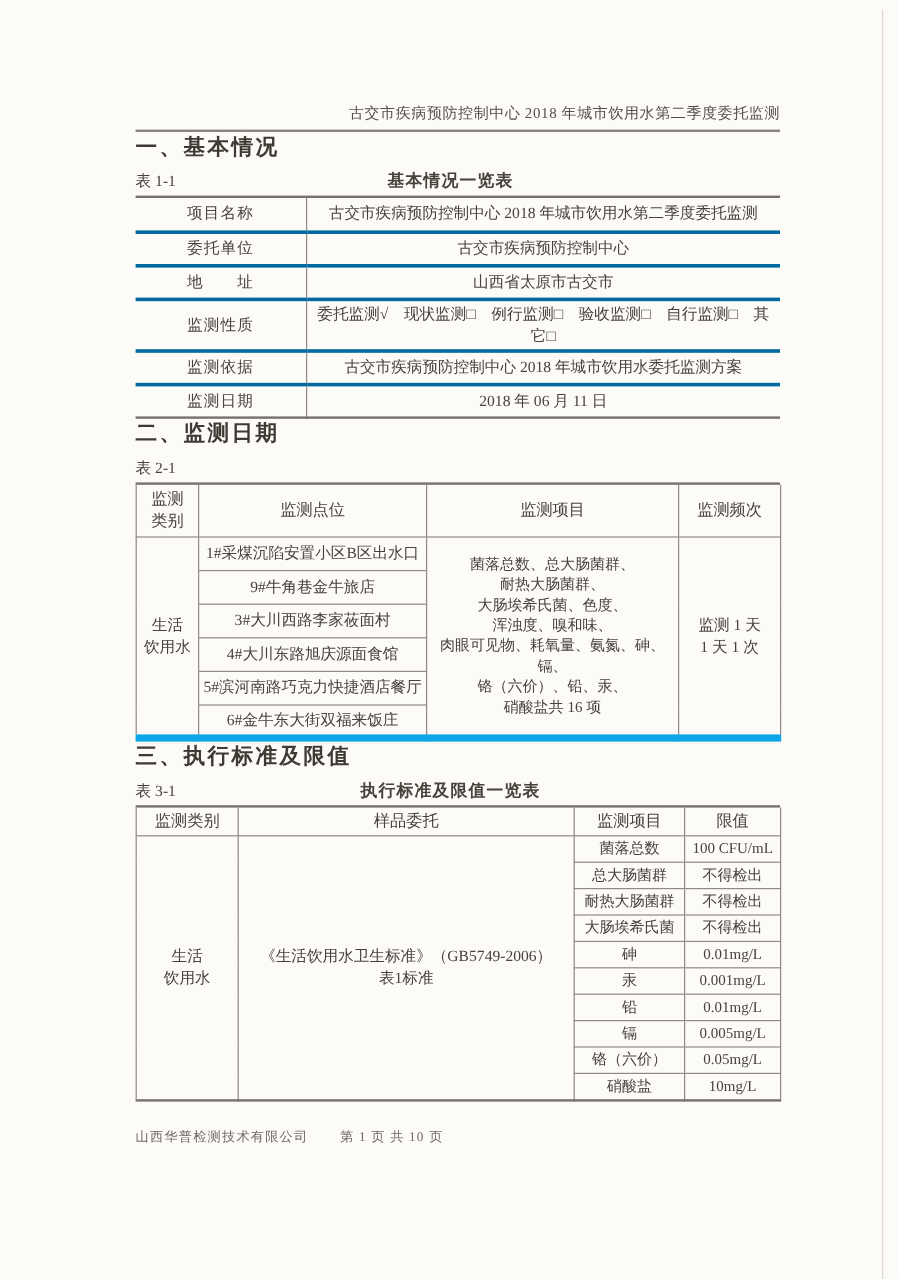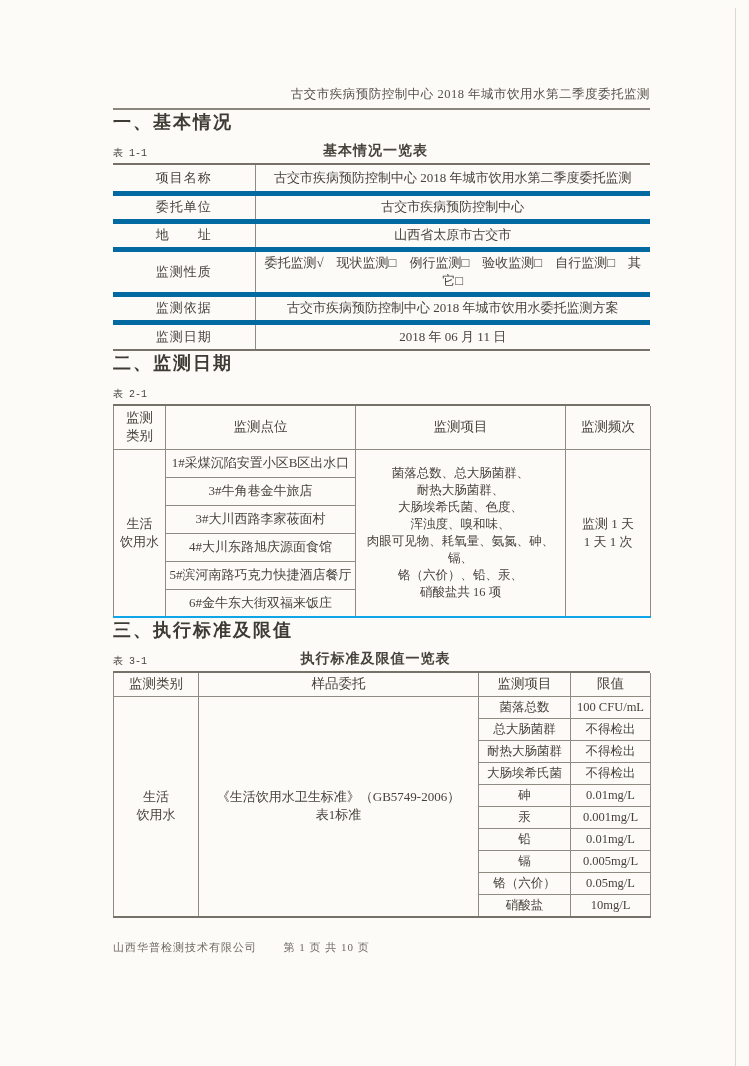--- a/index.html
+++ b/index.html
@@ -33,21 +33,21 @@
     color: #3e3a34;
   }
 
   
   .caption-row {
     position: relative;
     margin-top: 9px;
     height: 22px;
     border-bottom: 2px solid #76726a;
   }
-  .tbl-label { position: absolute; left: 0; bottom: 3px; font-size: 10px; font-family: Liberation Mono, monospace; }
+  .tbl-label { position: absolute; left: 0; bottom: 3px; font-size: 13px; }
   .tbl-caption {
     position: absolute; left: 0; right: 12px; bottom: 3px;
     text-align: center;
     font-family: "Liberation Sans", sans-serif;
     font-weight: 600;
     font-size: 14px;
     letter-spacing: 1px;
   }
 
   table { width: 100%; border-collapse: collapse; table-layout: fixed; }
@@ -55,26 +55,26 @@
     font-size: 13px;
     text-align: center;
     vertical-align: middle;
     color: #47433c;
     padding: 2px 3px;
   }
   .pre { white-space: pre-line; }
 
   
   .t1 { border-bottom: 2px solid #76726a; }
-  .t1 td { border-bottom: 5px solid #0369a1; height: 28px; }
+  .t1 td { border-bottom: 3px solid #0369a1; height: 28px; }
   .t1 tr:last-child td { border-bottom: none; }
   .t1 td.lbl { border-right: 1.2px solid #8f8b83; letter-spacing: 1px; }
 
   
-  .t2 { border-bottom: 2px solid #0ea5e9; }
+  .t2 { border-bottom: 6px solid #0ea5e9; }
   .t2 td { border: 1px solid #8f8b83; }
   .t2 td { border-top: none; }
   .t2 tr:first-child td { border-top: none; }
   .t2 td:first-child { border-left: 1px solid #8f8b83; }
   .t2 .hdr td { height: 43px; font-size: 13.5px; }
   .t2 .pt { height: 28px; }
   .t2 .items { font-size: 12.5px; line-height: 17px; }
 
   
   .t3 { border-bottom: 2px solid #76726a; }
@@ -172,21 +172,21 @@
 耐热大肠菌群、
 大肠埃希氏菌、色度、
 浑浊度、嗅和味、
 肉眼可见物、耗氧量、氨氮、砷、镉、
 铬（六价）、铅、汞、
 硝酸盐共 16 项</td>
         <td rowspan="6" class="pre">监测 1 天
 1 天 1 次</td>
       </tr>
       <tr>
-          <td class="pt">3#牛角巷金牛旅店</td>
+          <td class="pt">9#牛角巷金牛旅店</td>
         </tr>
       <tr>
           <td class="pt">3#大川西路李家莜面村</td>
         </tr>
       <tr>
           <td class="pt">4#大川东路旭庆源面食馆</td>
         </tr>
       <tr>
           <td class="pt">5#滨河南路巧克力快捷酒店餐厅</td>
         </tr>

